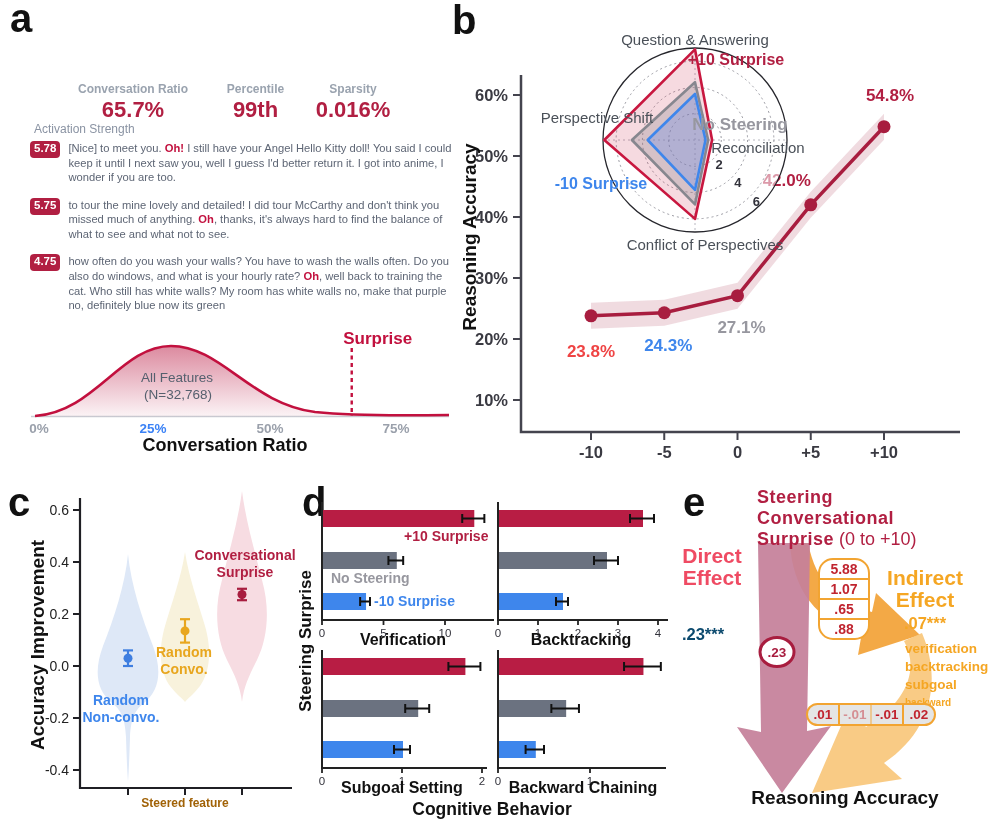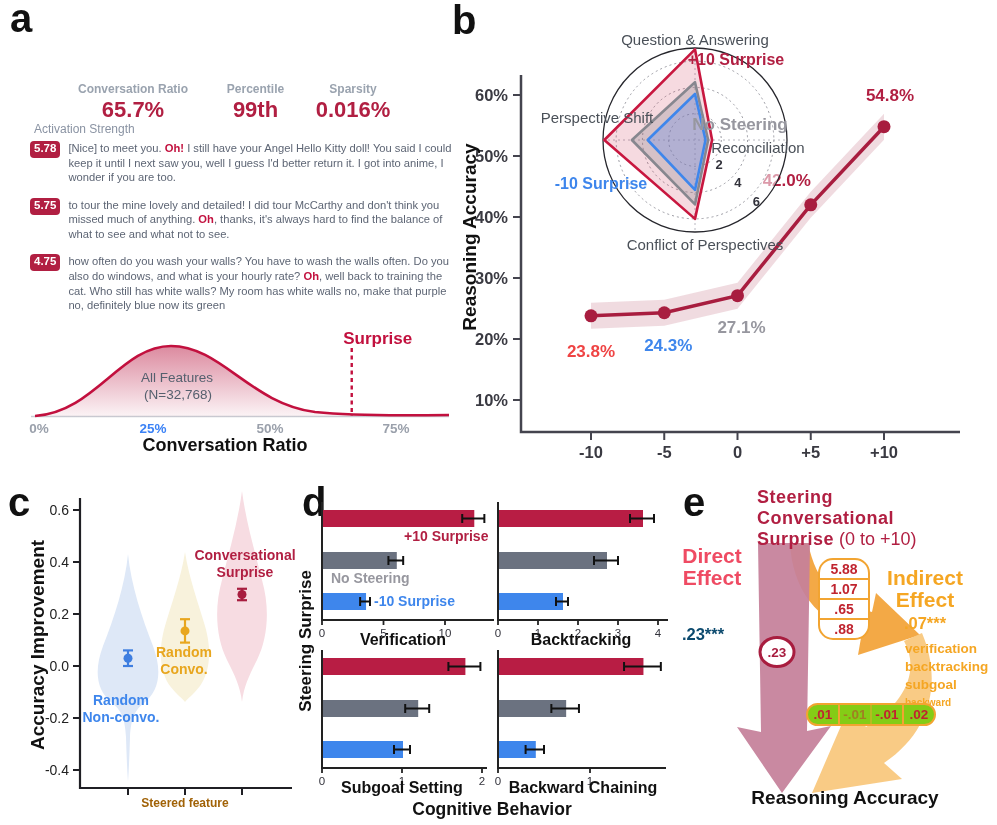--- a/index.html
+++ b/index.html
@@ -26,21 +26,21 @@
   .extext{font-size:11.2px;color:#5D6574;line-height:1.3;}
   .hl{color:#C2103E;font-weight:bold;}
   .dim{opacity:0.45;}
   svg{position:absolute;overflow:visible;}
   
   .pillstack{position:absolute;display:flex;flex-direction:column;background:#fff;
              border:2.5px solid #F2A431;border-radius:15px;overflow:hidden;}
   .pillstack .cell{width:44px;text-align:center;font-size:14px;font-weight:bold;color:#C0242F;
              padding:1px 2px;border-bottom:2.5px solid #F2A431;}
   .pillstack .cell:last-child{border-bottom:none;}
-  .pillrow{position:absolute;display:flex;background:#84cc16;border:2.5px solid #F2A431;
+  .pillrow{position:absolute;display:flex;background:#e5e5e5;border:2.5px solid #F2A431;
            border-radius:12px;overflow:hidden;}
   .pillrow .cell{min-width:24px;text-align:center;font-size:13.5px;font-weight:bold;color:#C0242F;
            padding:2px 3px;border-right:2.5px solid #F2A431;}
   .pillrow .cell:last-child{border-right:none;}
 </style>
 </head>
 <body>
 
 <div id="fig">
 

